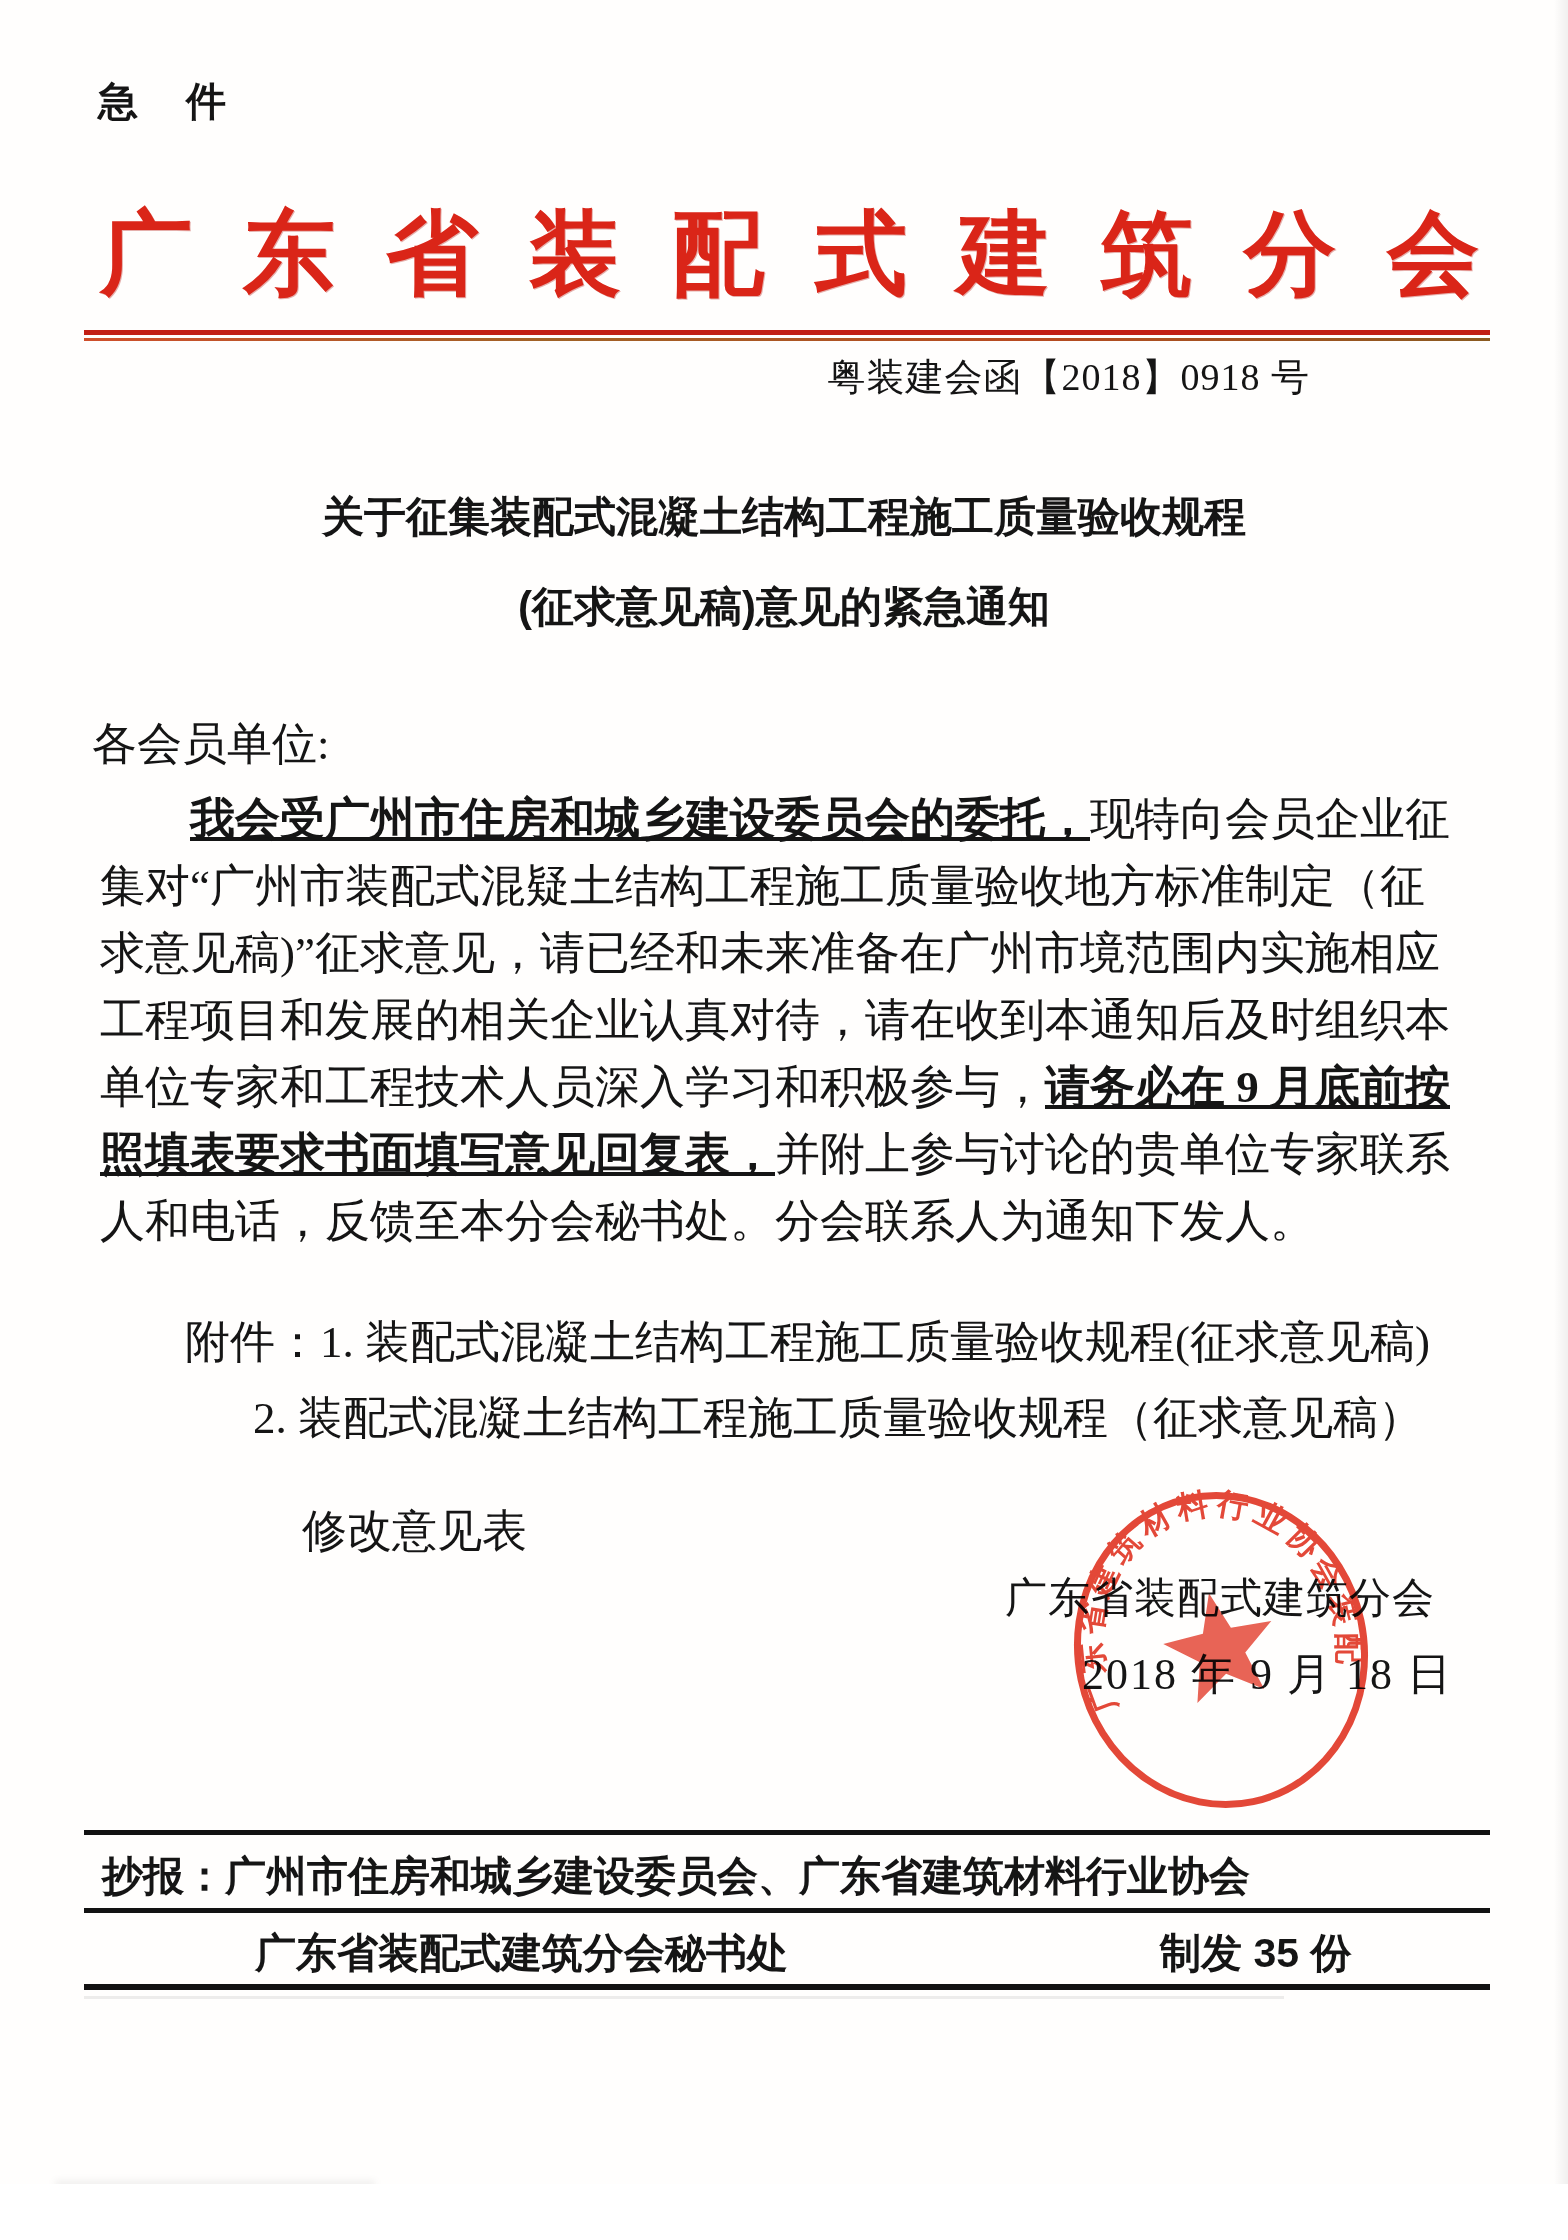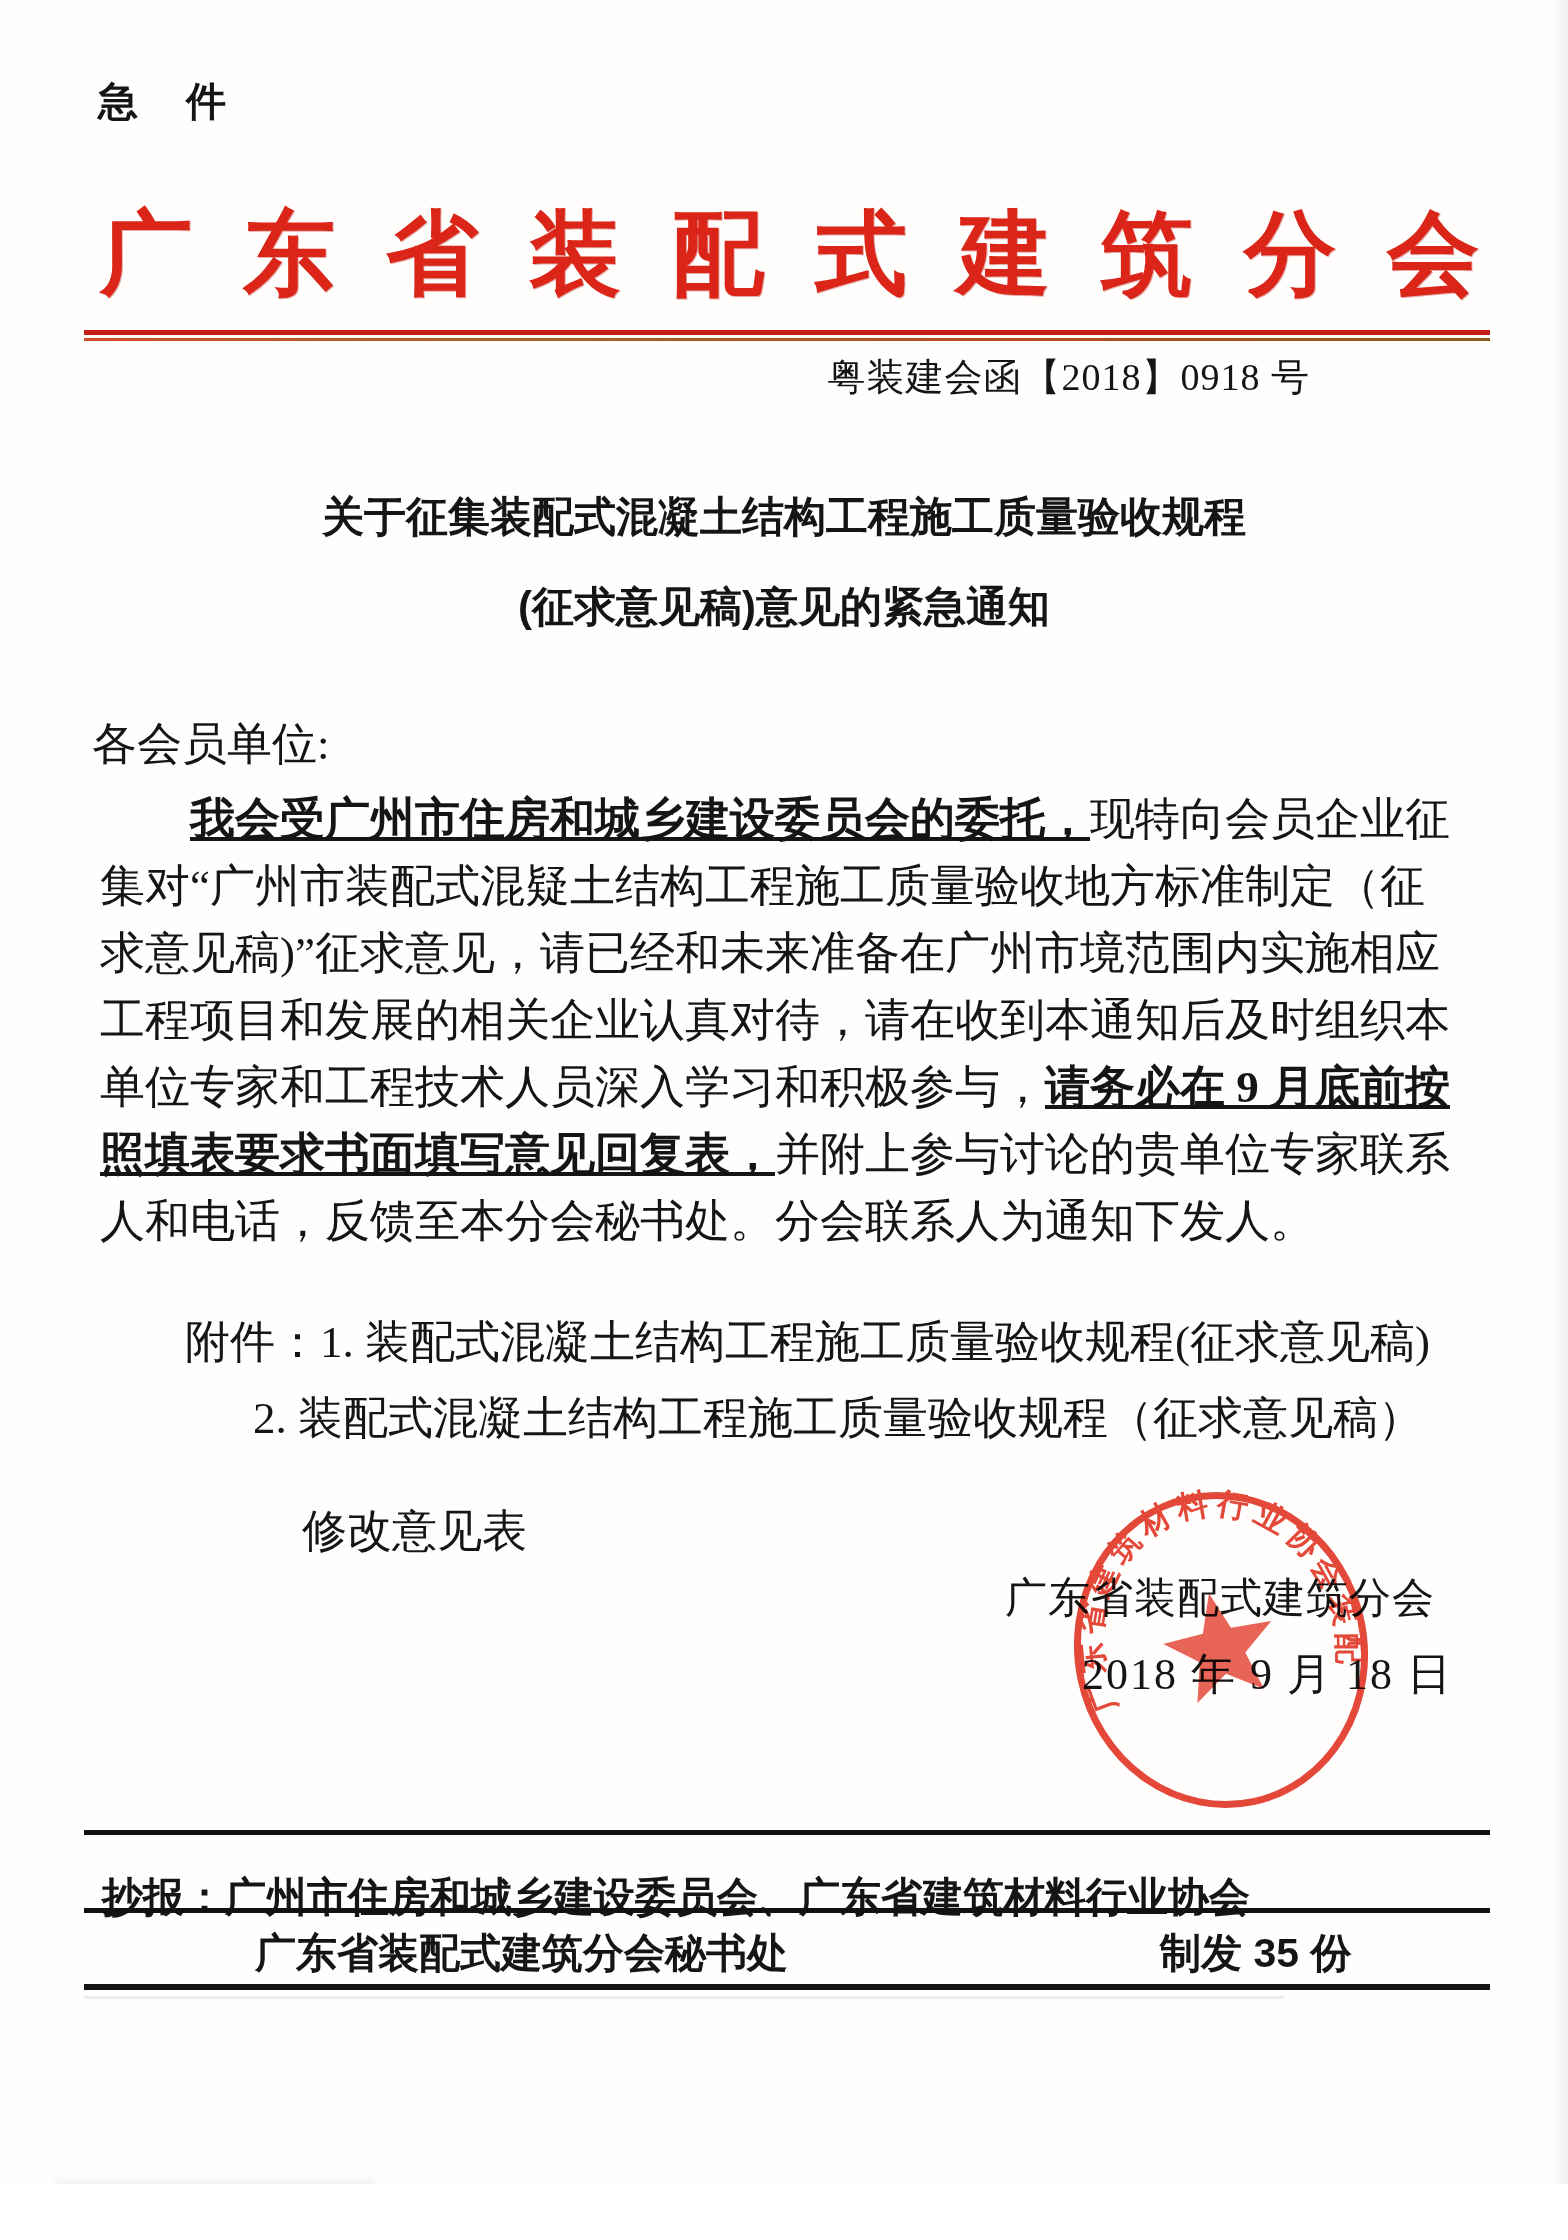--- a/index.html
+++ b/index.html
@@ -84,21 +84,21 @@
 
   .frule { left:84px; width:1406px; background:#121212; }
   .frule-1 { top:1830px; height:5px; }
   .frule-2 { top:1908px; height:5px; }
   .frule-3 { top:1984px; height:6px; }
   .footer-text {
     font-size:41px; font-weight:bold;
     font-family:"Liberation Sans", sans-serif;
     white-space:nowrap;
   }
-  .footer-copy   { left:102px;  top:1849px;margin-top:21px; }
+  .footer-copy   { left:102px;  top:1849px; }
   .footer-issuer { left:255px;  top:1926px; }
   .footer-copies { left:1160px; top:1926px; }
 
   
   .artifact { pointer-events:none; }
   .artifact-shadow { left:84px; top:1996px; width:1200px; height:3px; background:rgba(0,0,0,.07); }
   .artifact-smudge { left:55px; top:2180px; width:320px; height:10px;
                      background:rgba(0,0,0,.05); filter:blur(3px); }
   .artifact-edge   { right:0; top:0; width:14px; height:2240px;
                      background:linear-gradient(270deg, rgba(0,0,0,.06), rgba(0,0,0,0)); }

